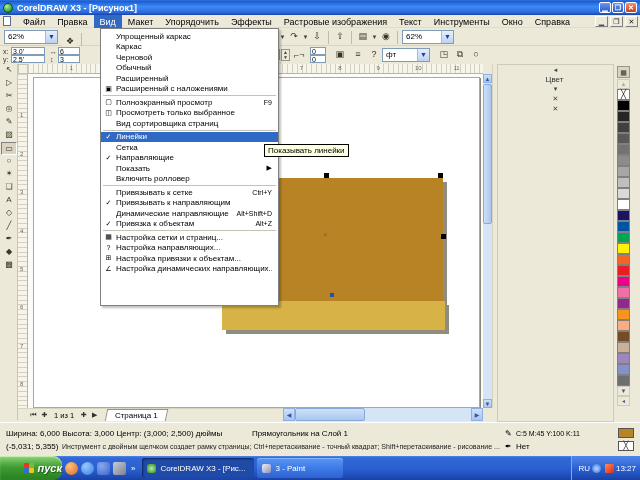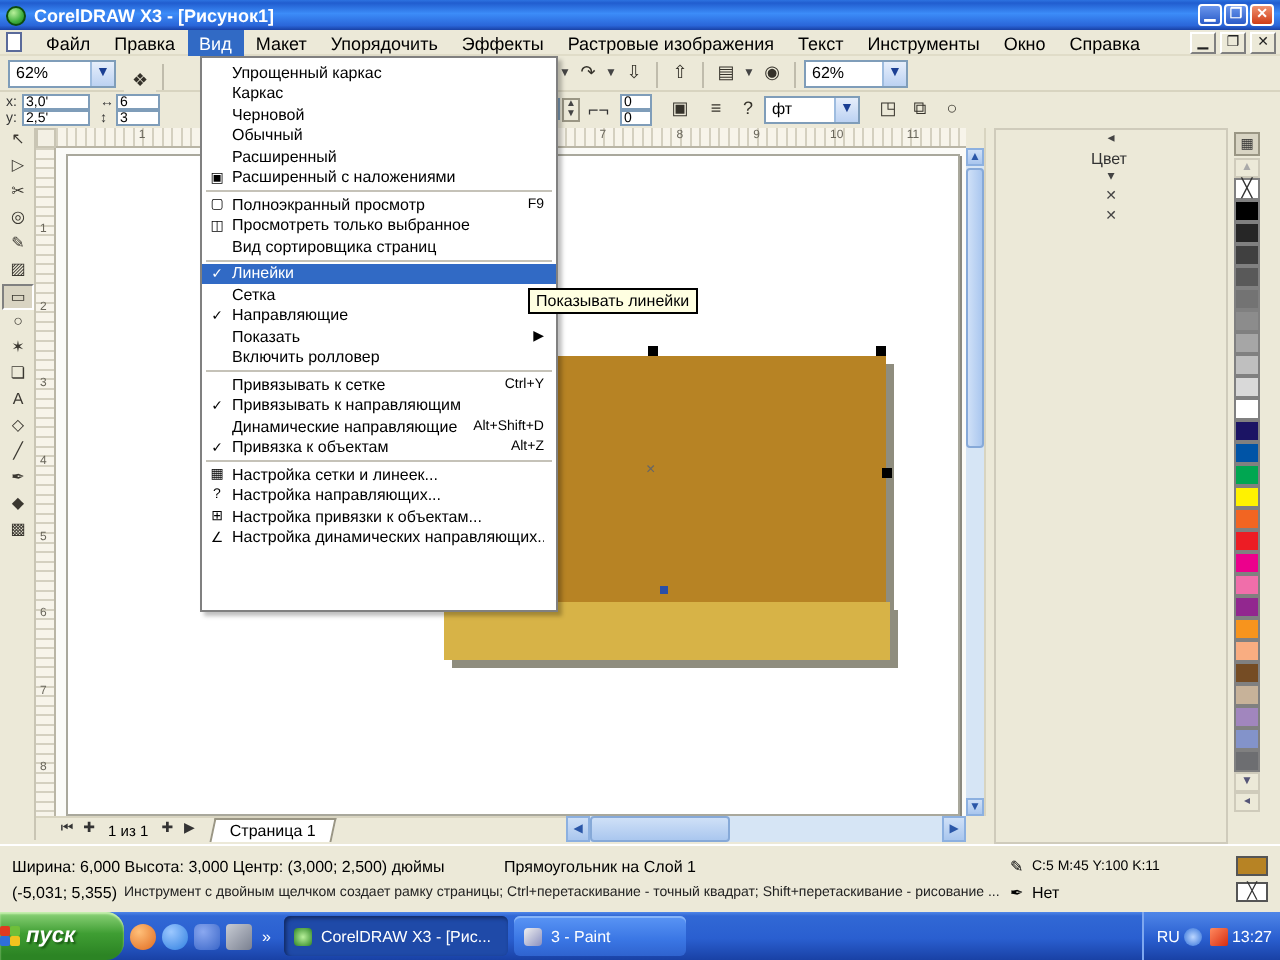--- a/index.html
+++ b/index.html
@@ -125,21 +125,21 @@
   .swatch { position:absolute; width:16px; height:10px; border:1px solid #555; }
   #outline-swatch { background:#fff; text-align:center; font-size:8px; line-height:8px; color:#333; }
   #hint-text { font-size:7px; color:#222; white-space:nowrap; overflow:hidden; width:440px; }
 
   
   #taskbar { left:0; top:456px; width:640px; height:24px;
     background:linear-gradient(180deg,#4f86e8 0%,#3168d5 8%,#2a5fd0 55%,#1941a5 100%); display:flex; align-items:center; }
   #start-btn { width:62px; height:24px; border-radius:0 9px 9px 0;
     background:linear-gradient(180deg,#8ed47a 0%,#3f9e33 45%,#2c8424 90%);
     box-shadow:inset 0 1px 1px #c8f0b0; color:#fff; font-weight:bold; font-style:italic; font-size:11px;
-    display:flex; align-items:center; justify-content:flex-start; text-shadow:1px 1px 1px #1a5a14; }
+    display:flex; align-items:center; justify-content:flex-end; text-shadow:1px 1px 1px #1a5a14; }
   #win-flag { width:10px; height:10px; display:grid; grid-template-columns:5px 5px; grid-template-rows:5px 5px; margin-right:3px; }
   #win-flag i { border-radius:1px; }
   .ql-icon { width:13px; height:13px; border-radius:50%; margin-left:3px; }
   #ql-chevron { color:#fff; font-size:8px; margin:0 4px 0 5px; }
   .task-btn { height:20px; margin-left:3px; border-radius:3px; color:#fff; font-size:8px;
     display:flex; align-items:center; padding:0 5px; white-space:nowrap; overflow:hidden;
     background:linear-gradient(180deg,#5a95f5,#3a76e4 60%,#2f63cf); box-shadow:inset 0 1px 0 #86b4f8; }
   .task-btn.active { background:#1f4aa8; box-shadow:inset 1px 1px 2px #10275e; }
   .task-ico { width:9px; height:9px; border-radius:2px; margin-right:4px; flex:0 0 auto; }
   #tray { margin-left:auto; height:24px; display:flex; align-items:center;
@@ -404,21 +404,21 @@
         <span class="vm-right">Alt+Shift+D</span>
       </div>
       <div class="vm-row">
         <span class="vm-gutter">✓</span>
         <span class="vm-label">Привязка к объектам</span>
         <span class="vm-right">Alt+Z</span>
       </div>
       <div class="menu-sep"></div>
       <div class="vm-row">
         <span class="vm-gutter">▦</span>
-        <span class="vm-label">Настройка сетки и линеек...</span>
+        <span class="vm-label">Настройка сетки и страниц...</span>
         <span class="vm-right"></span>
       </div>
       <div class="vm-row">
         <span class="vm-gutter">?</span>
         <span class="vm-label">Настройка направляющих...</span>
         <span class="vm-right"></span>
       </div>
       <div class="vm-row">
         <span class="vm-gutter">⊞</span>
         <span class="vm-label">Настройка привязки к объектам...</span>

